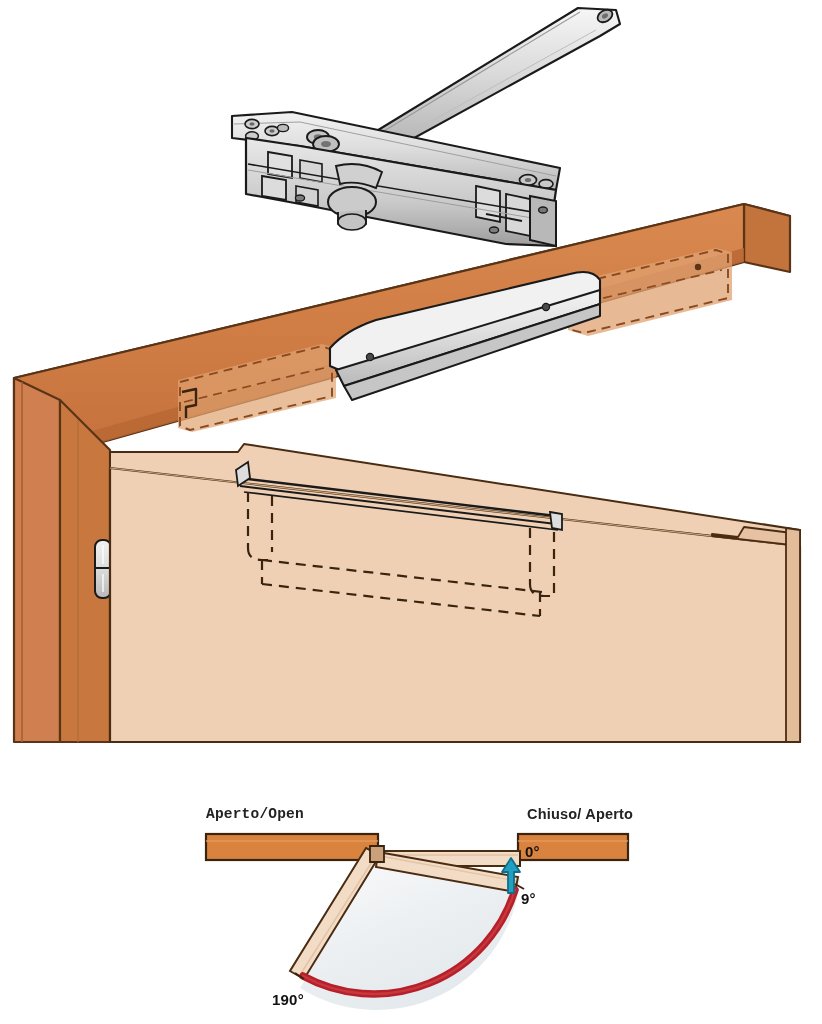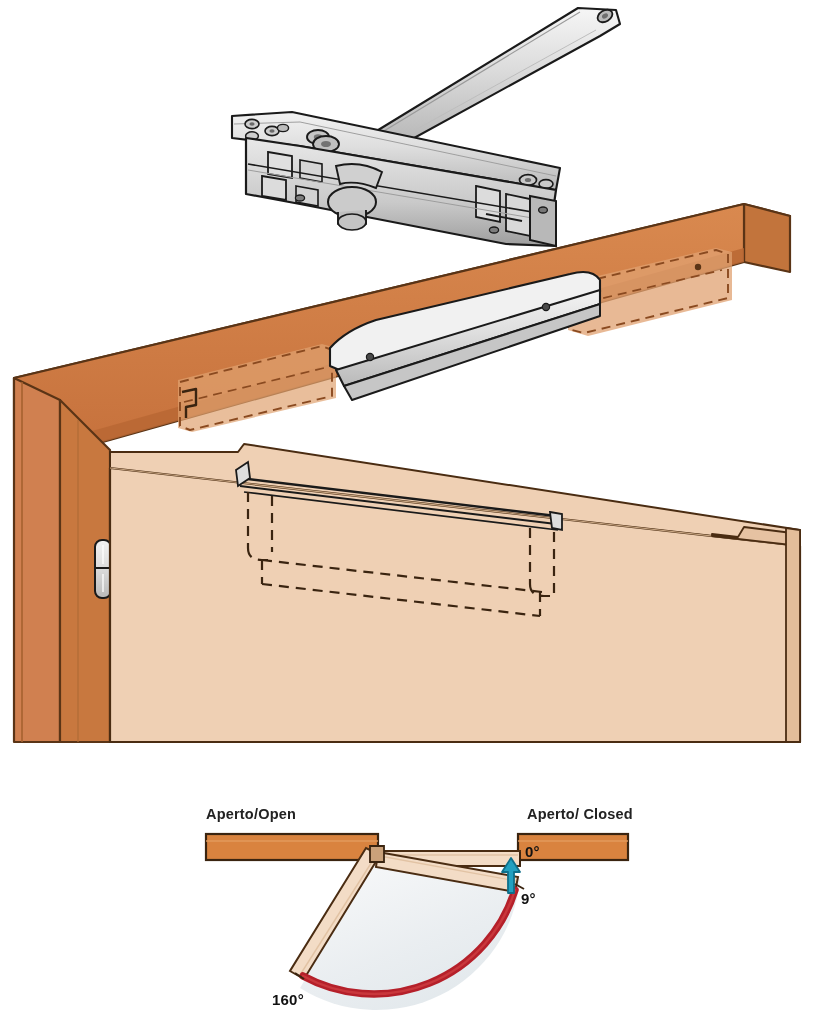--- a/index.html
+++ b/index.html
@@ -37,21 +37,21 @@
   .lbl-head {
     font-size: 14.5px;
     font-weight: 600;
     color: #222222;
   }
   .lbl-ang {
     font-size: 15px;
     font-weight: 700;
     color: #111111;
   }
-  #lbl-aperto  { left: 206px; top: 806px; }
+  #lbl-aperto  { left: 206px; top: 806px; font-family: Liberation Mono, monospace; }
   #lbl-chiuso  { left: 527px; top: 806px; }
   #lbl-0deg    { left: 525px; top: 843px; }
   #lbl-10deg   { left: 521px; top: 890px; }
   #lbl-120deg  { left: 272px; top: 991px; }
 </style>
 </head>
 <body>
 
 <div id="page">
 
@@ -264,21 +264,21 @@
       </g>
 
       <path d="M 520,852 L 520,866" fill="none" stroke="#3a2410" stroke-width="2"></path>
       <path d="M 515,884 L 524,889" fill="none" stroke="#3a2410" stroke-width="2"></path>
       <path d="M 295,973 L 304,979" fill="none" stroke="#3a2410" stroke-width="2"></path>
     </g>
   </svg>
 
   <div class="lbl lbl-head" id="lbl-aperto">Aperto/Open</div>
 
-  <div class="lbl lbl-head" id="lbl-chiuso">Aperto/ Closed</div>
+  <div class="lbl lbl-head" id="lbl-chiuso">Chiuso/ Aperto</div>
 
   <div class="lbl lbl-ang" id="lbl-0deg">0°</div>
 
   <div class="lbl lbl-ang" id="lbl-10deg">9°</div>
 
-  <div class="lbl lbl-ang" id="lbl-120deg">160°</div>
+  <div class="lbl lbl-ang" id="lbl-120deg">190°</div>
 
 </div>
 
 </body></html>

